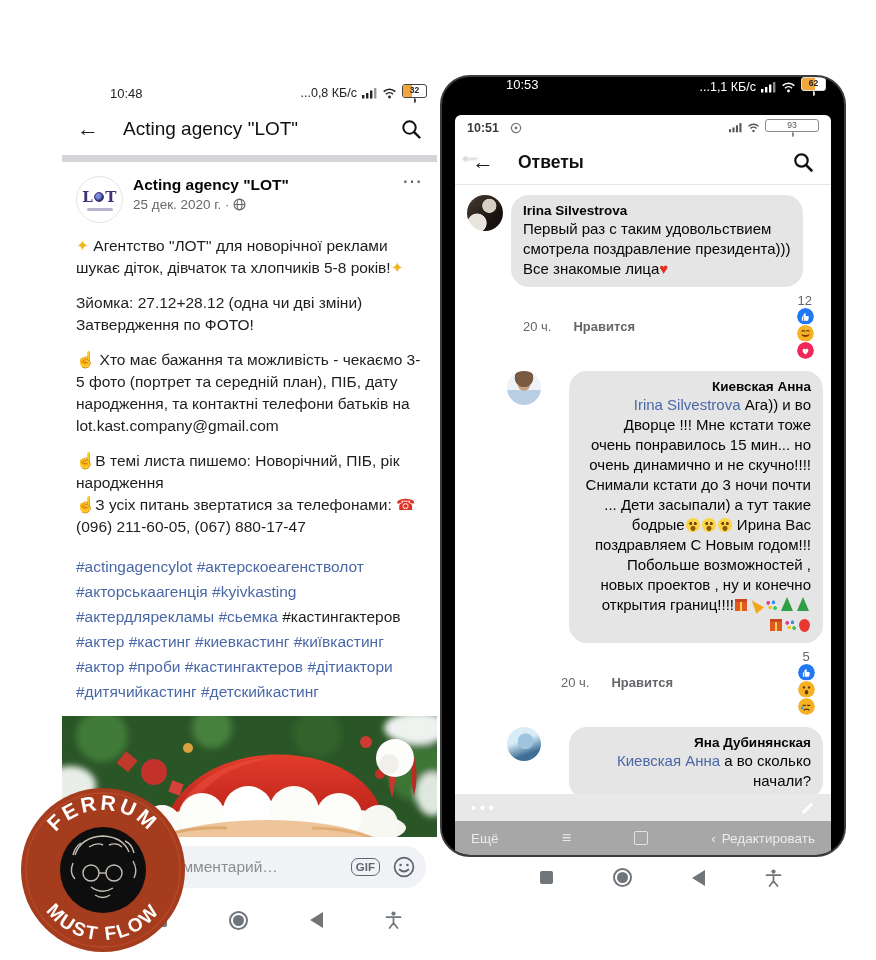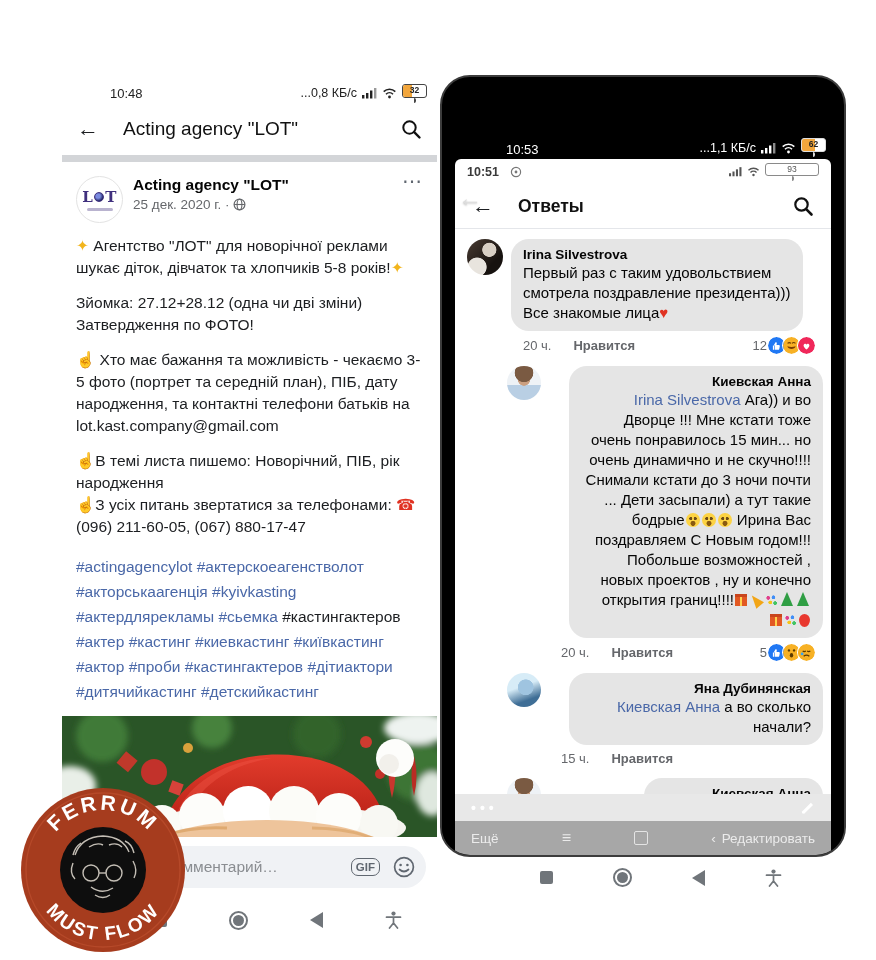--- a/index.html
+++ b/index.html
@@ -66,21 +66,21 @@
   
   .batt{display:inline-flex;align-items:center;flex-direction:column;}
   .bcase{width:23px;height:12px;border:1px solid currentColor;border-radius:3px;position:relative;overflow:hidden;background:#fff;}
   .bfill{position:absolute;left:0;top:0;bottom:0;background:#f2a63c;}
   .bnum{position:absolute;inset:0;font-size:8.5px;line-height:11px;text-align:center;color:#222;font-weight:700;}
   .bcap{width:2px;height:5px;background:currentColor;border-radius:0 2px 2px 0;margin-left:1px;}
   
   .right-phone{position:absolute;left:440px;top:75px;width:406px;height:782px;background:#000;
                border-radius:30px;border:2px solid #3c3c3c;box-sizing:border-box;overflow:hidden;
                display:flex;flex-direction:column;}
-  .r-status{height:36px;color:#fff;display:flex;align-items:flex-end;padding:0 18px 0 64px;font-size:13px;flex:none;margin-top:44px;}
+  .r-status{height:36px;color:#fff;display:flex;align-items:flex-start;padding:0 18px 0 64px;font-size:13px;flex:none;}
   .r-status .right{margin-left:auto;display:flex;align-items:center;gap:5px;font-size:12.5px;}
   .r-screen{flex:1;background:#000;display:flex;flex-direction:column;align-items:center;overflow:hidden;}
   .shot{width:376px;background:#fff;flex:1;position:relative;border-radius:6px 6px 0 0;margin-top:2px;overflow:hidden;}
   .i-status{height:25px;display:flex;align-items:center;padding:0 12px;font-size:12.5px;color:#3a3a3a;font-weight:600;gap:11px;}
   .i-status .right{margin-left:auto;display:flex;align-items:center;gap:5px;color:#555;font-weight:400;}
   .i-batt .bcase{width:20px;height:11px;border-color:#8a8a8a;padding-left:32px;}
   .i-batt .bnum{color:#555;font-weight:400;}
   .gallery-back{position:absolute;left:3px;top:25px;font-size:24px;color:#dcdcdc;text-shadow:0 1px 2px rgba(0,0,0,.25);}
   .i-header{height:44px;display:flex;align-items:center;padding:0 17px;gap:24px;border-bottom:1px solid #e4e6ea;}
   .i-title{font-size:17.5px;font-weight:600;color:#111;}
@@ -99,21 +99,21 @@
   .av-yana{background:radial-gradient(circle at 55% 42%,#9fc4e0 0 28%,transparent 30%),
            linear-gradient(160deg,#d7ecf7 0 40%,#3f6e96 75%);}
   .cbody{flex:1;min-width:0;}
   .bubble{background:#e5e5e5;border-radius:18px;padding:8px 12px;display:inline-block;max-width:292px;box-sizing:border-box;}
   .cmt.nested .bubble{max-width:254px;}
   .cname{font-size:13.5px;font-weight:700;color:#050505;margin-bottom:1px;}
   .ctext{font-size:15px;line-height:20px;color:#050505;}
   .cmeta{display:flex;align-items:center;gap:22px;margin:6px 0 0 12px;font-size:13px;color:#65676b;max-width:292px;}
   .cmt.nested .cmeta{max-width:254px;}
   .clike{font-weight:600;}
-  .crx{margin-left:auto;display:flex;align-items:center;}
+  .crx{margin-left:auto;display:flex;align-items:center;flex-direction:column;}
   .rcount{margin-right:3px;}
   .crx svg{margin-left:-2px;border-radius:50%;box-shadow:0 0 0 1px #fff;}
   .g-toolbar{width:376px;height:27px;background:#e8e8e8;display:flex;align-items:center;padding:0 16px;box-sizing:border-box;flex:none;}
   .g-dots{color:#fff;font-size:14px;font-weight:700;letter-spacing:4px;}
   .g-pencil{margin-left:auto;}
   .g-navbar{width:376px;height:34px;background:#a7a7a7;display:flex;align-items:center;justify-content:space-between;
             padding:0 16px;box-sizing:border-box;color:#ebebeb;font-size:13.5px;flex:none;}
   .g-nav-item{display:flex;align-items:center;gap:6px;}
   .g-square{width:12px;height:12px;border:1.6px solid #e4e4e4;border-radius:2px;}
   .g-ham{font-size:16px;}

